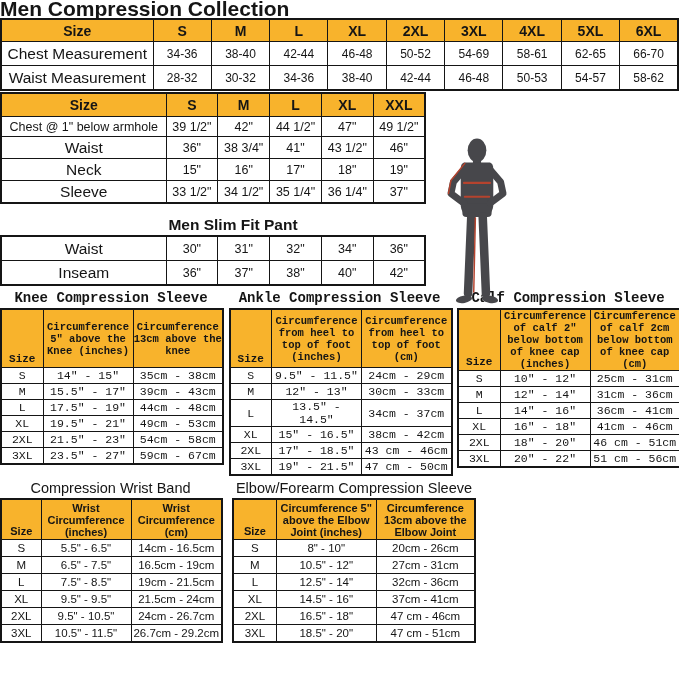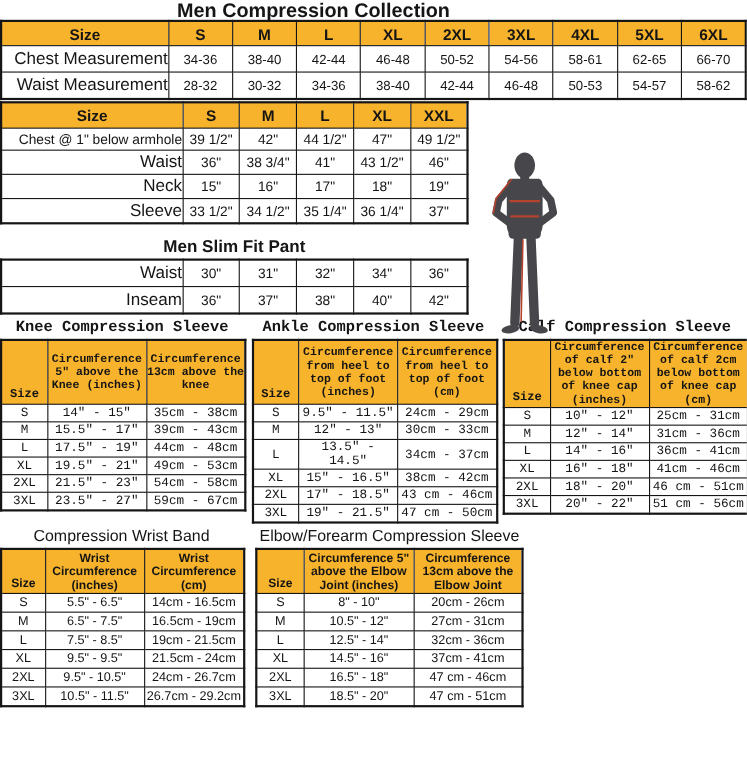--- a/index.html
+++ b/index.html
@@ -1,40 +1,40 @@
 <!DOCTYPE html>
 <html><head>
 <meta charset="utf-8">
 <style>
   html,body { margin:0; padding:0; background:#fff; }
   .canvas {
     position:relative; width:679px; height:698px; overflow:hidden;
     background:#fff; color:#151515;
     font-family:"Liberation Sans", sans-serif;
   }
-  .title1 { width:570px; text-align:center; font-weight:bold; font-size:18px; line-height:16px; margin-top:1px; }
+  .title1 { width:570px; font-weight:bold; font-size:21px; line-height:16px; margin-top:1px; }
   .title2, .title3 { width:426px; text-align:center; font-weight:bold; font-size:15.5px; line-height:16px; }
   .title2 { margin-top:14px; }
-  .title3 { margin-top:13px; }
+  .title3 { margin-top:13px;padding-left:20px; }
 
   table.tbl { border-collapse:collapse; table-layout:fixed; border:2px solid #151515; }
   table.tbl th, table.tbl td { border:1px solid #151515; overflow:hidden; padding:0; }
   table.tbl th { background:#F8B32C; font-weight:bold; }
 
   .t1 { width:679px; margin-top:1px; }
   .t1 th { height:21px; font-size:14px; }
   .t1 td { height:23px; }
   .t2 { width:426px; margin-top:1px; }
   .t2 th { height:22px; font-size:14px; }
   .t2 td { height:21px; }
   .t2 tbody tr:first-child td { height:19px; }
   .t2 tbody tr:first-child td.lbl { font-size:12.5px; }
   .t3 { width:426px; margin-top:2px; }
   .t3 td { height:23px; }
-  td.lbl { font-size:15.5px; text-align:right; padding-left:4px; }
+  td.lbl { font-size:15.5px; text-align:center; padding-left:4px; }
   td.val { font-size:12px; text-align:center; }
   .t2 td.val, .t3 td.val { font-size:12.5px; }
 
   .note { margin-top:5px; width:446px; text-align:center; font-size:11px; line-height:13.5px; color:#222; }
   .note .b { font-weight:bold; }
 
   .sleeves { margin-top:4px; display:flex; justify-content:space-between; width:679px;font-family:Liberation Mono, monospace; }
   .sleeve { width:222px; }
   .stitle { font-weight:bold; font-size:14px; line-height:16px; text-align:center; margin-bottom:2px; white-space:nowrap; }
   .sl { width:222px; }
@@ -78,21 +78,21 @@
         </tr>
       </thead>
       <tbody>
         <tr>
           <td class="lbl">Chest Measurement</td>
           <td class="val">34-36</td>
           <td class="val">38-40</td>
           <td class="val">42-44</td>
           <td class="val">46-48</td>
           <td class="val">50-52</td>
-          <td class="val">54-56</td>
+          <td class="val">54-69</td>
           <td class="val">58-61</td>
           <td class="val">62-65</td>
           <td class="val">66-70</td>
         </tr>
         <tr>
           <td class="lbl">Waist Measurement</td>
           <td class="val">28-32</td>
           <td class="val">30-32</td>
           <td class="val">34-36</td>
           <td class="val">38-40</td>

